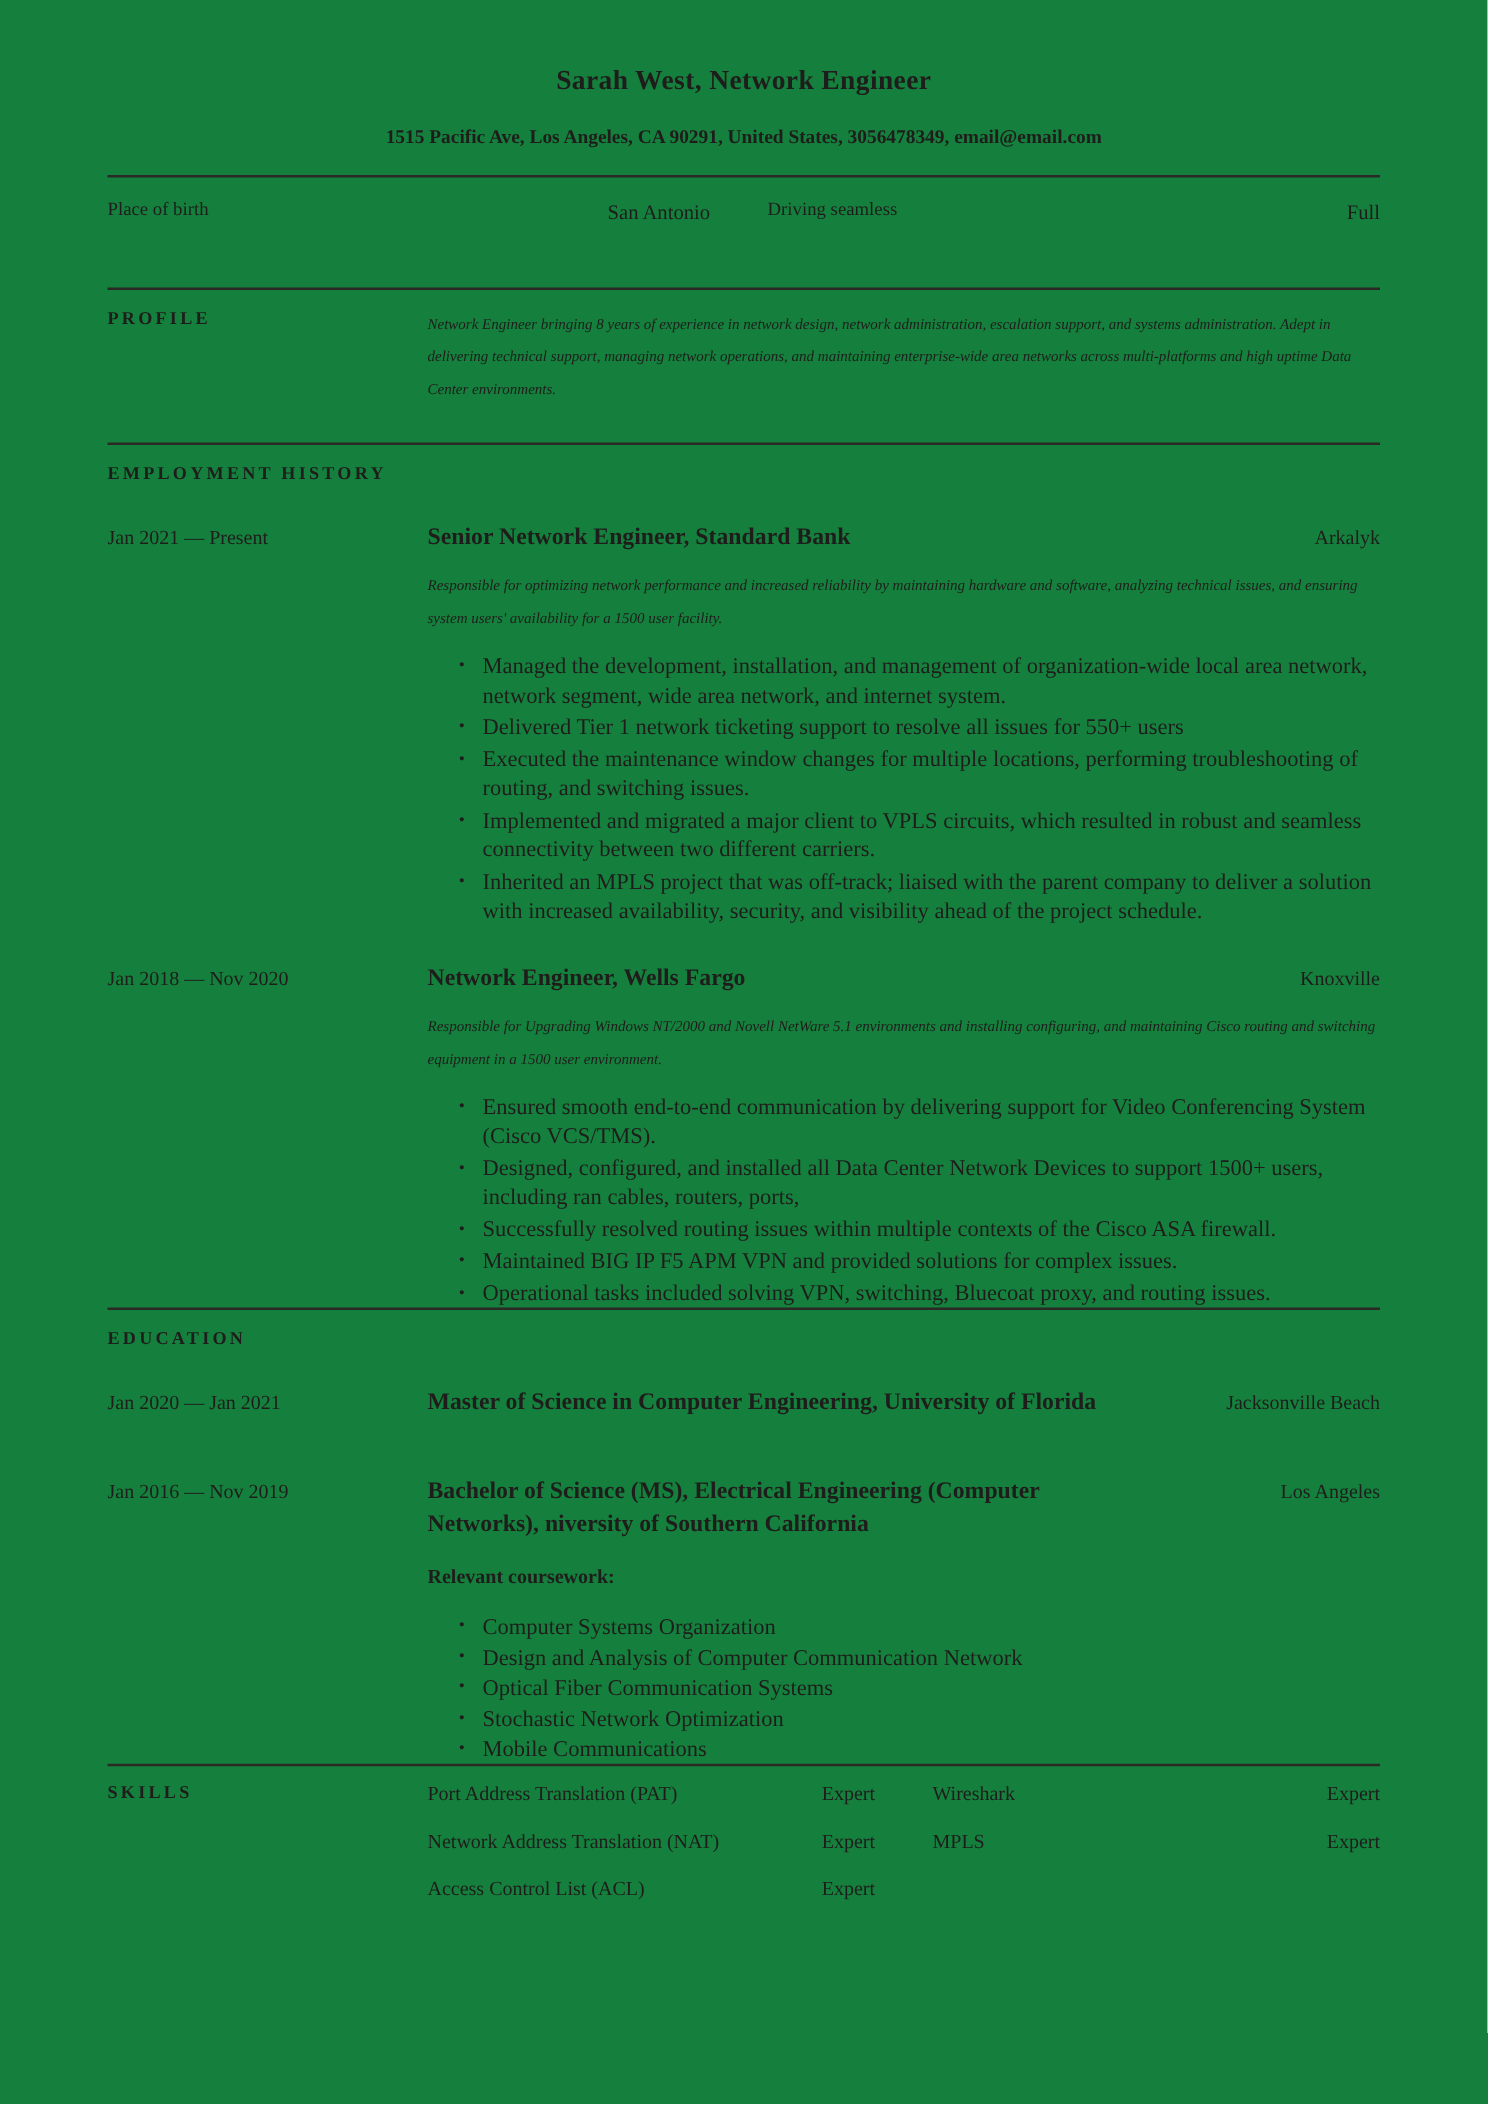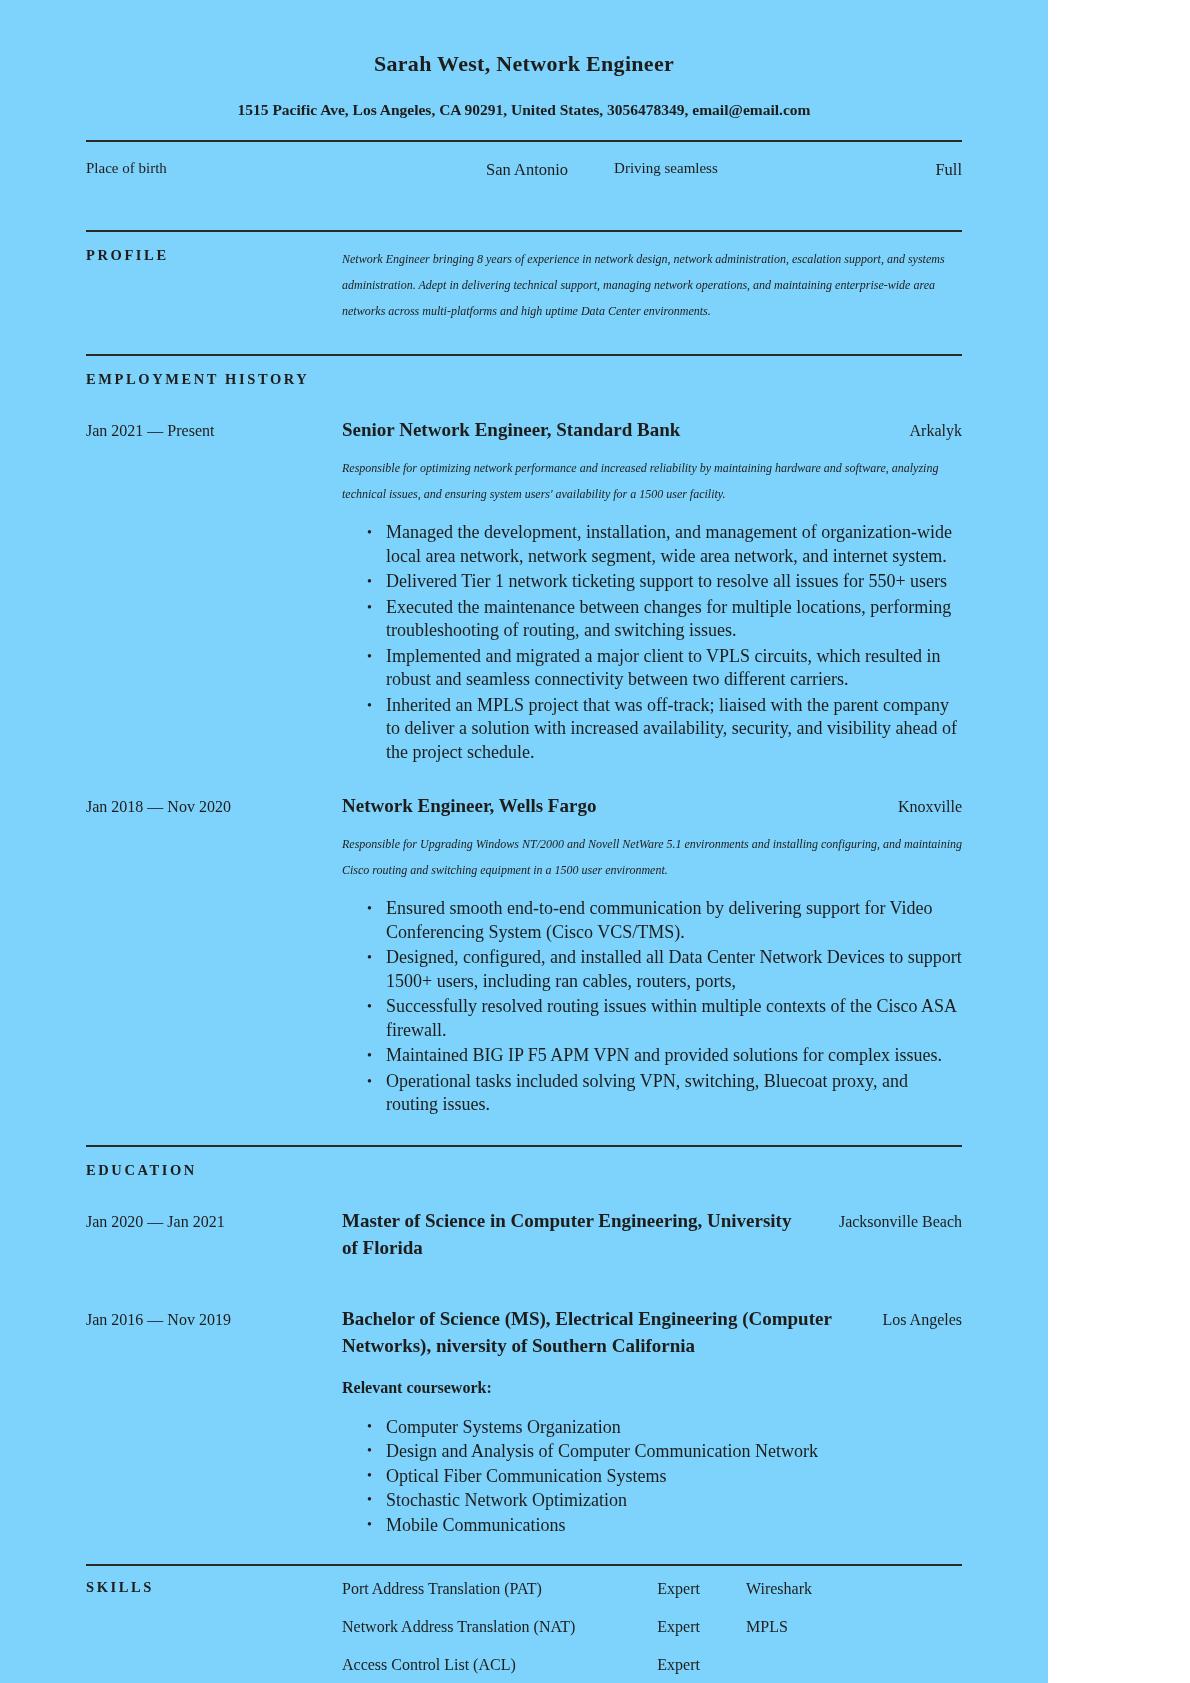--- a/index.html
+++ b/index.html
@@ -1,19 +1,19 @@
 <!DOCTYPE html>
 <html><head>
 <meta charset="utf-8">
 <style>
   * { box-sizing: border-box; }
   html, body { margin: 0; padding: 0; background: #ffffff; }
   .page {
-    width: 1048px; height: 1683px; overflow: hidden;
-    background: #7dd3fc; color: #1e1d1b;
+    width: 1190px; height: 1683px; overflow: hidden;
+    background: #15803d; color: #1e1d1b;
     font-family: "Liberation Serif", serif;
     padding: 50px 86px 0 86px;
   }
   
   .name-title {
     font-size: 22px; line-height: 28px; font-weight: 700;
     text-align: center; margin: 0 0 22px 0; letter-spacing: 0.3px;
   }
   .contact-line {
     font-size: 15.5px; line-height: 20px; font-weight: 700;
@@ -31,21 +31,21 @@
 
   
   .row-section { display: flex; padding: 14px 0 30px 0; }
   .side-col { width: 256px; flex: none; }
   .section-heading {
     font-size: 14.5px; line-height: 18px; font-weight: 700;
     letter-spacing: 2.6px; margin: 0;
   }
   .content-col { flex: 1; min-width: 0; }
 
-  .block-section { padding-top: 14px; padding-bottom: 28px; }
+  .block-section { padding-top: 14px; }
   .block-section > .section-heading { margin-bottom: 28px; }
 
   .summary {
     font-style: italic; font-size: 12px; line-height: 26px; margin: 0;
   }
 
   
   .entry { display: flex; }
   .entry + .entry { margin-top: 28px; }
   .edu-entry + .edu-entry { margin-top: 44px; }
@@ -115,21 +115,21 @@
       <div class="dates">Jan 2021 — Present</div>
       <div class="entry-body">
         <div class="title-row">
           <h3 class="entry-title">Senior Network Engineer, Standard Bank</h3>
           <span class="location">Arkalyk</span>
         </div>
         <p class="summary">Responsible for optimizing network performance and increased reliability by maintaining hardware and software, analyzing technical issues, and ensuring system users' availability for a 1500 user facility.</p>
         <ul class="bullets">
           <li>Managed the development, installation, and management of organization-wide local area network, network segment, wide area network, and internet system.</li>
           <li>Delivered Tier 1 network ticketing support to resolve all issues for 550+ users</li>
-          <li>Executed the maintenance between changes for multiple locations, performing troubleshooting of routing, and switching issues.</li>
+          <li>Executed the maintenance window changes for multiple locations, performing troubleshooting of routing, and switching issues.</li>
           <li>Implemented and migrated a major client to VPLS circuits, which resulted in robust and seamless connectivity between two different carriers.</li>
           <li>Inherited an MPLS project that was off-track; liaised with the parent company to deliver a solution with increased availability, security, and visibility ahead of the project schedule.</li>
         </ul>
       </div>
     </div>
 
     <div class="entry">
       <div class="dates">Jan 2018 — Nov 2020</div>
       <div class="entry-body">
         <div class="title-row">

